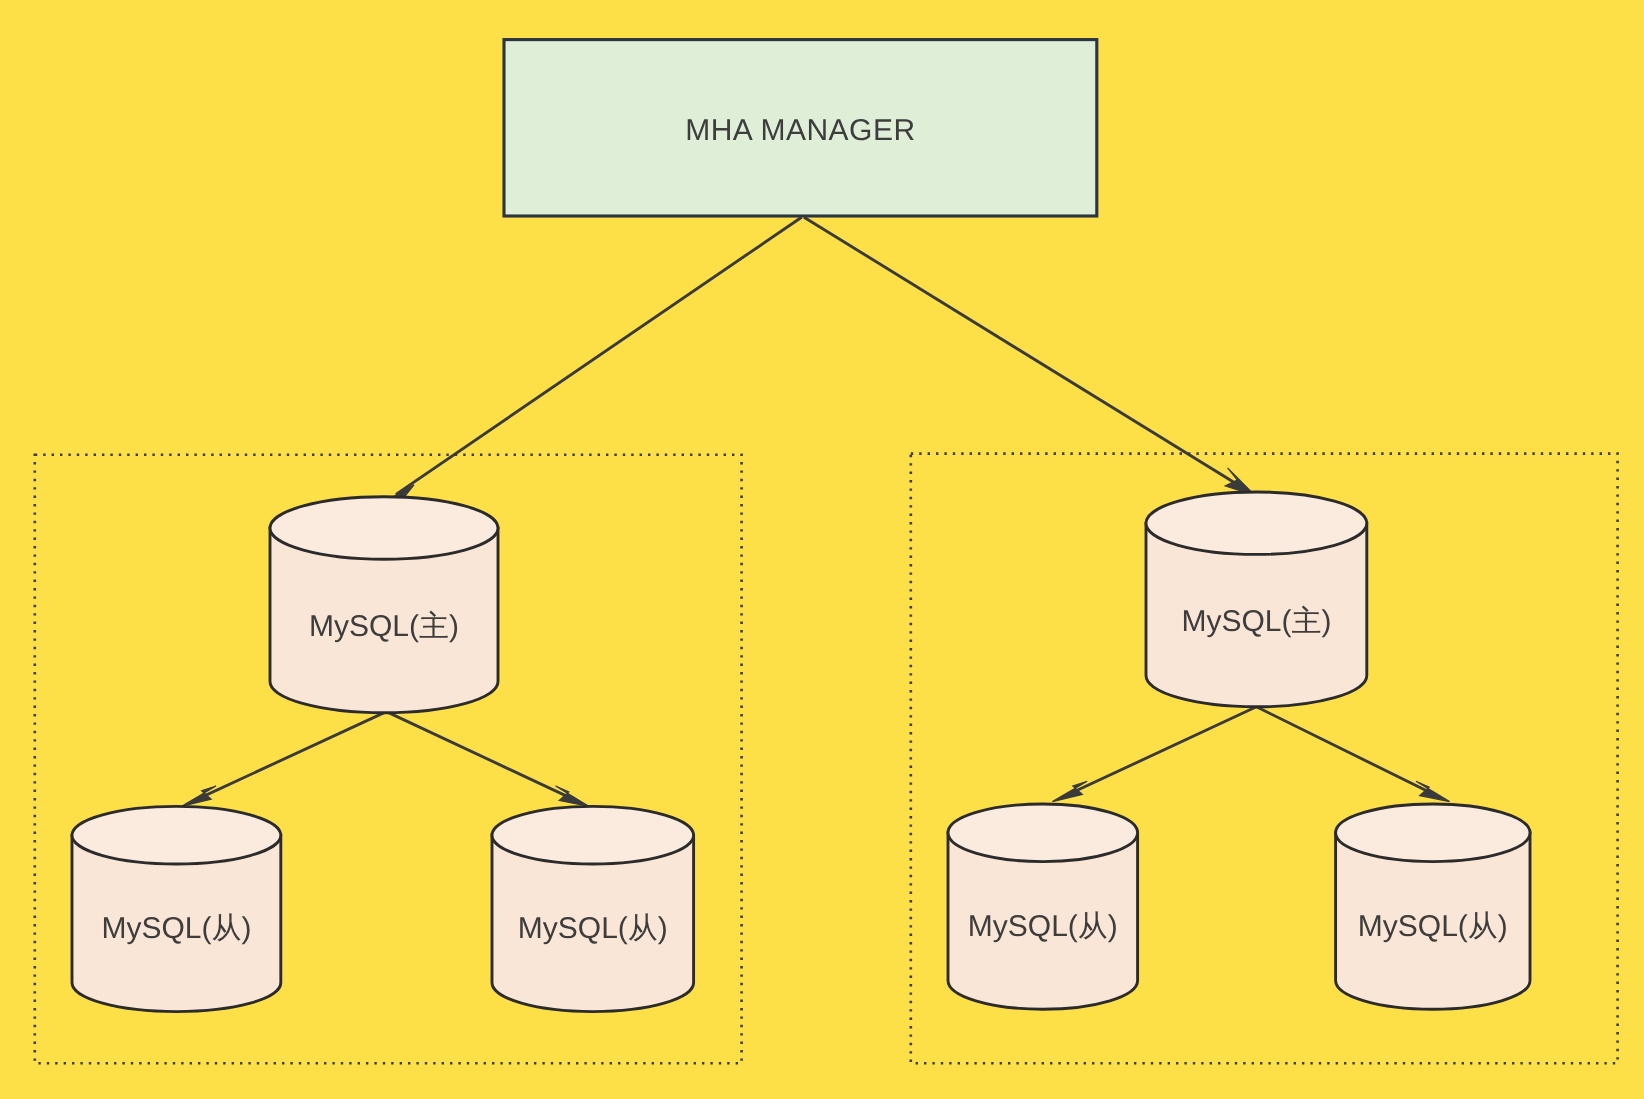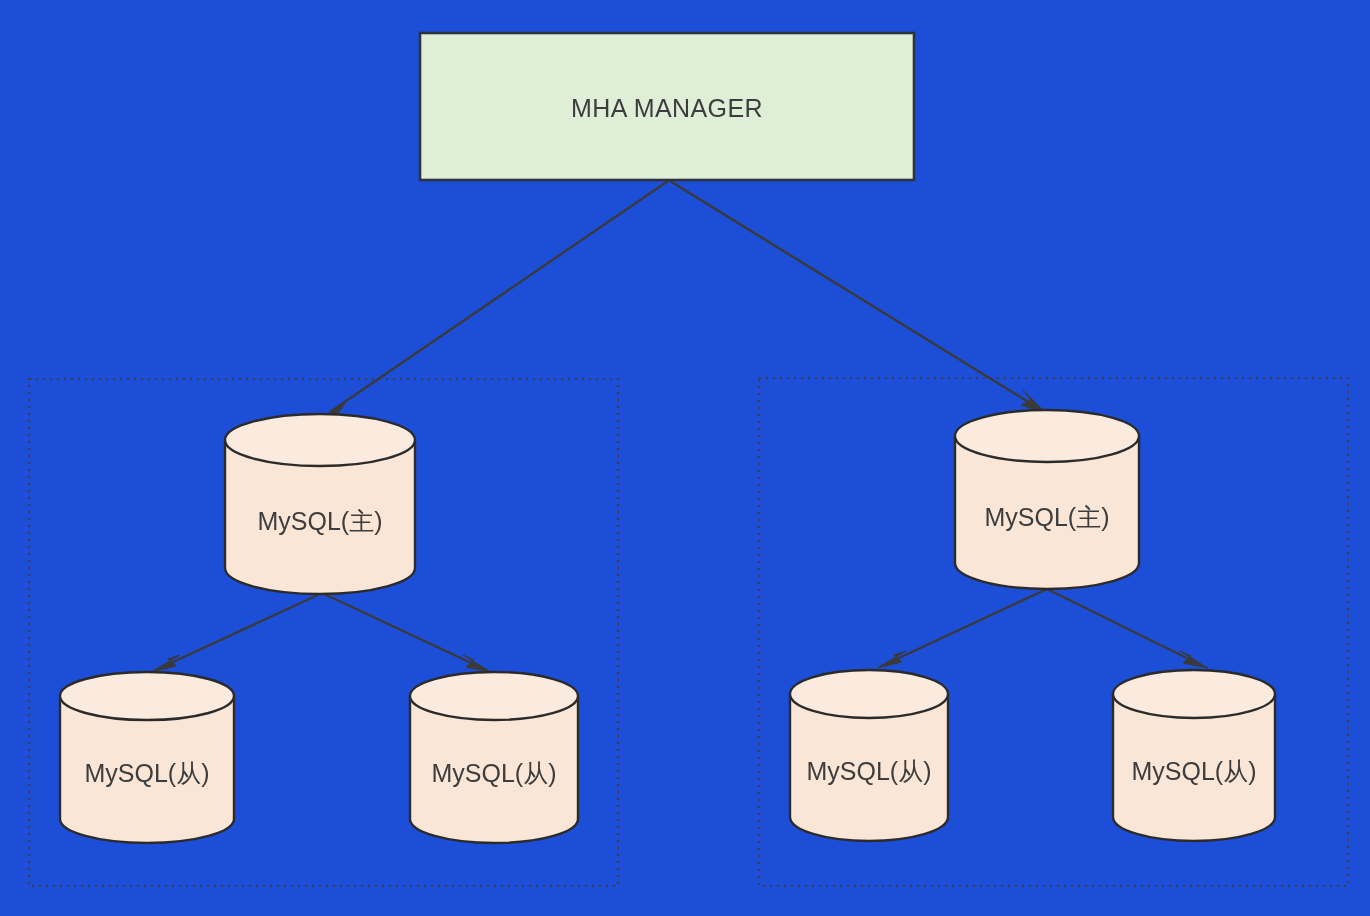--- a/index.html
+++ b/index.html
@@ -8,21 +8,21 @@
     padding: 0;
     background: #ffffff;
   }
   body {
     font-family: "Liberation Sans", "DejaVu Sans", sans-serif;
   }
   #diagram-root {
     position: relative;
     width: 1370px;
     height: 916px;
-    background: #1d4ed8;
+    background: #fde047;
     overflow: hidden;
   }
   #diagram-svg {
     position: absolute;
     top: 0;
     left: 0;
     width: 1370px;
     height: 916px;
   }
   .node-label {

